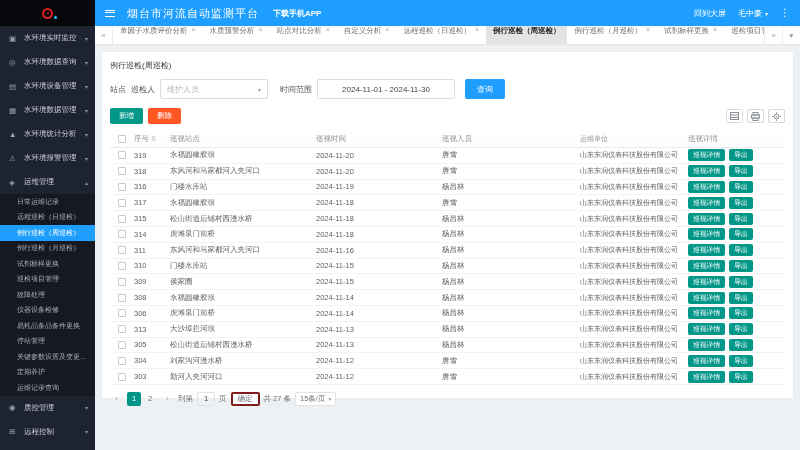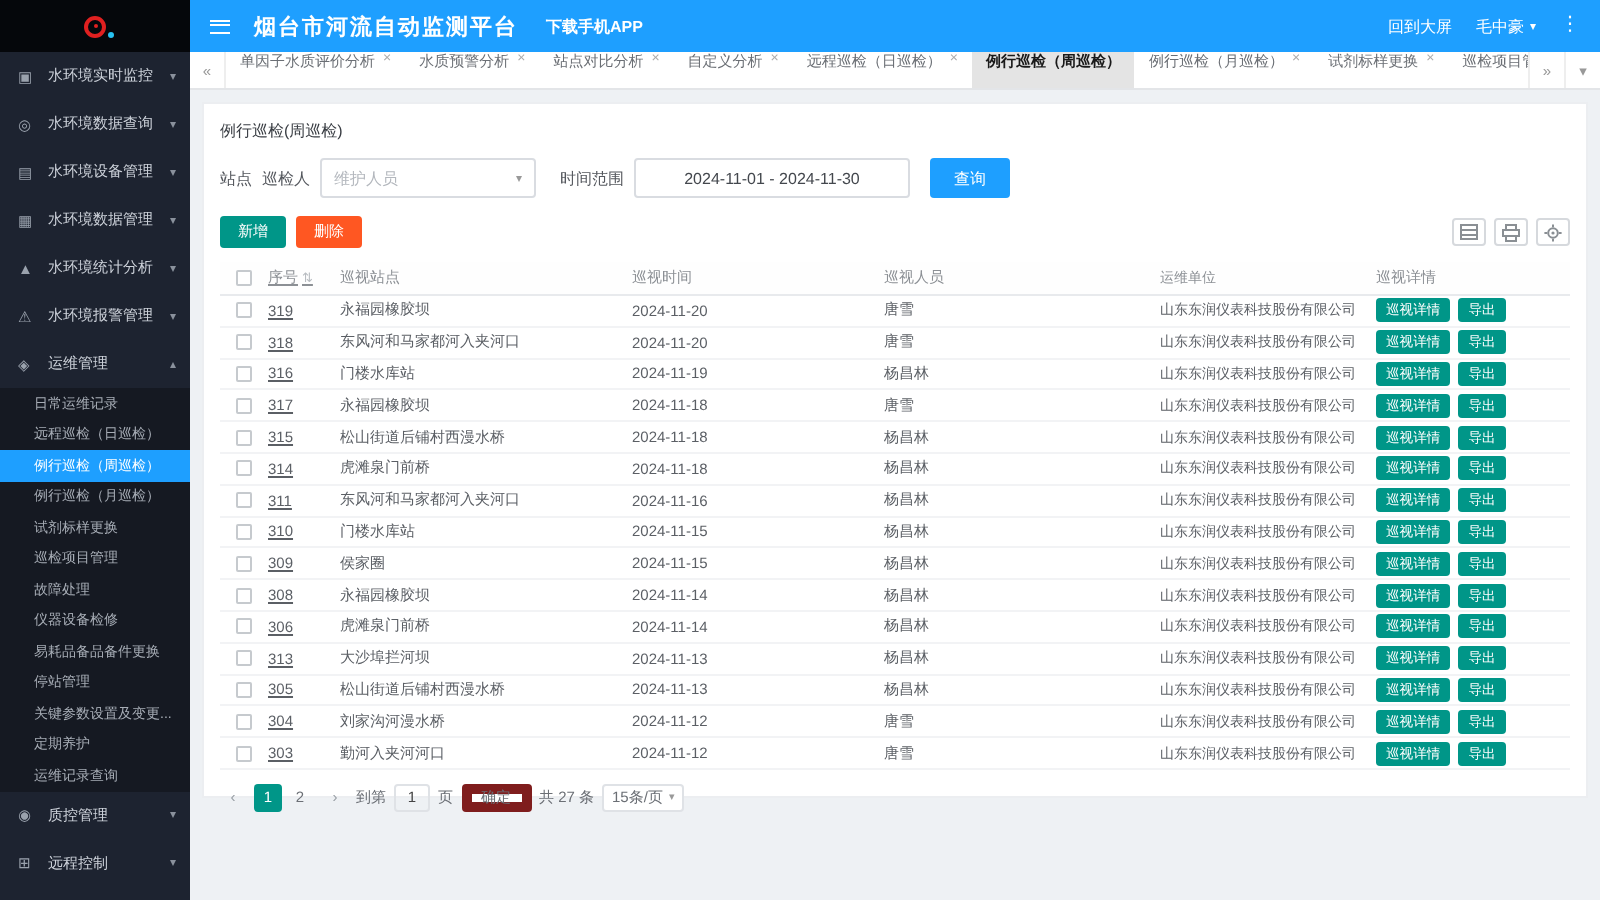--- a/index.html
+++ b/index.html
@@ -19,21 +19,21 @@
   .submenu { background:#151922; display:flex; flex-direction:column; flex-shrink:0;}
   .submenu-item { height:15.5px; display:flex; align-items:center; padding:0 6px 0 17px; color:#a7adb6; font-size:7px; white-space:nowrap; overflow:hidden; text-overflow:ellipsis; cursor:pointer; flex-shrink:0;}
   .submenu-item span{ overflow:hidden; text-overflow:ellipsis; }
   .submenu-item.active { background:#1e9fff; color:#fff; }
 
   
   .main { flex:1; display:flex; flex-direction:column; min-width:0; }
   .topbar { height:26px; background:#1e9fff; color:#fff; display:flex; align-items:center; padding:0 10px; flex-shrink:0;}
   .burger { width:10px; height:7px; border-top:1.4px solid #fff; border-bottom:1.4px solid #fff; position:relative; margin-right:12px; cursor:pointer;}
   .burger::after { content:""; position:absolute; left:0; top:1.6px; width:100%; height:1.4px; background:#fff; }
-  .app-title { font-size:11px; font-weight:bold; letter-spacing:1px; margin-right:14px; }
+  .app-title { font-size:11px; font-weight:normal; letter-spacing:1px; margin-right:14px; }
   .app-link { font-size:8px; font-weight:bold; cursor:pointer; }
   .topbar-right { margin-left:auto; display:flex; align-items:center; gap:12px; font-size:8px; }
   .top-link { cursor:pointer; }
   .user { display:flex; align-items:center; gap:3px; cursor:pointer; }
   .user .caret { font-size:6px; }
   .kebab { font-size:10px; cursor:pointer; line-height:1; }
 
   
   .tabbar { height:19px; background:#fff; border-bottom:1px solid #e3e5e8; display:flex; align-items:stretch; flex-shrink:0; font-size:7.5px; color:#6b6f75;}
   .tab-scroll { width:18px; display:flex; align-items:center; justify-content:center; color:#999; border-right:1px solid #eee; cursor:pointer; flex-shrink:0;}
@@ -58,36 +58,36 @@
   .toolbar { display:flex; align-items:center; gap:5px; margin-bottom:7px; }
   .btn-add { background:#009688; } .btn-del { background:#ff5722; }
   .tool-btn { color:#fff; border:none; border-radius:2px; height:16px; padding:0 9px; font-size:7.5px; cursor:pointer; font-family:inherit;}
   .tool-icons { margin-left:auto; display:flex; gap:4px; }
   .icon-box { width:17px; height:14px; border:1px solid #d6d9dd; border-radius:2px; display:flex; align-items:center; justify-content:center; cursor:pointer; background:#fff;}
   .icon-box svg { display:block; }
 
   .thead { display:flex; align-items:center; height:17px; border-bottom:1px solid #e8eaed; background:#fefefe; font-size:7.5px; color:#8c9095; }
   .trow  { display:flex; align-items:center; height:15.8px; border-bottom:1px solid #f2f3f5; font-size:7.5px; color:#5b5f65; background:#fff;}
   .c-check{ width:24px; display:flex; justify-content:center; flex-shrink:0;}
-  .c-no   { width:36px; flex-shrink:0; display:flex; align-items:center; gap:2px;text-decoration:underline;}
+  .c-no   { width:36px; flex-shrink:0; display:flex; align-items:center; gap:2px;}
   .c-station{ width:146px; flex-shrink:0; white-space:nowrap; overflow:hidden;}
   .c-time { width:126px; flex-shrink:0;}
   .c-person{ width:138px; flex-shrink:0;}
   .c-unit { width:108px; flex-shrink:0; white-space:nowrap; overflow:hidden; font-size:7px;}
   .c-detail{ flex:1; display:flex; align-items:center; gap:4px;}
   .checkbox { width:8px; height:8px; border:1px solid #c6cace; border-radius:1px; background:#fff; cursor:pointer; }
   .sort-icon { font-size:6.5px; color:#b8bcc1; cursor:pointer;}
   .mini-btn { background:#009688; color:#fff; border:none; border-radius:2px; height:12px; padding:0 5px; font-size:6.8px; display:inline-flex; align-items:center; cursor:pointer; font-family:inherit; white-space:nowrap;}
 
   .pagination { display:flex; align-items:center; gap:4px; margin-top:7px; font-size:7.5px; color:#6b6f75; }
   .pg-arrow { width:13px; height:14px; display:flex; align-items:center; justify-content:center; color:#9aa0a6; cursor:pointer;}
   .pg-num { min-width:14px; height:14px; display:flex; align-items:center; justify-content:center; cursor:pointer; border-radius:2px; padding:0 2px;}
   .pg-num.active { background:#009688; color:#fff; }
   .pg-input { width:18px; height:14px; border:1px solid #dfe2e6; border-radius:2px; display:flex; align-items:center; justify-content:center; color:#444; }
-  .pg-confirm { height:14px; border:5px solid #7f1d1d; border-radius:2px; padding:0 5px; display:flex; align-items:center; cursor:pointer; background:#fff; color:#6b6f75;}
+  .pg-confirm { height:14px; border:2px solid #7f1d1d; border-radius:2px; padding:0 5px; display:flex; align-items:center; cursor:pointer; background:#fff; color:#6b6f75;}
   .pg-size { height:14px; border:1px solid #dfe2e6; border-radius:2px; padding:0 4px; display:flex; align-items:center; gap:3px; cursor:pointer; background:#fff;}
   .pg-size .caret { font-size:5.5px; color:#999; }
 </style>
 </head>
 <body>
 
 <div class="app">
 
   <aside class="sidebar">
     <div class="logo">

